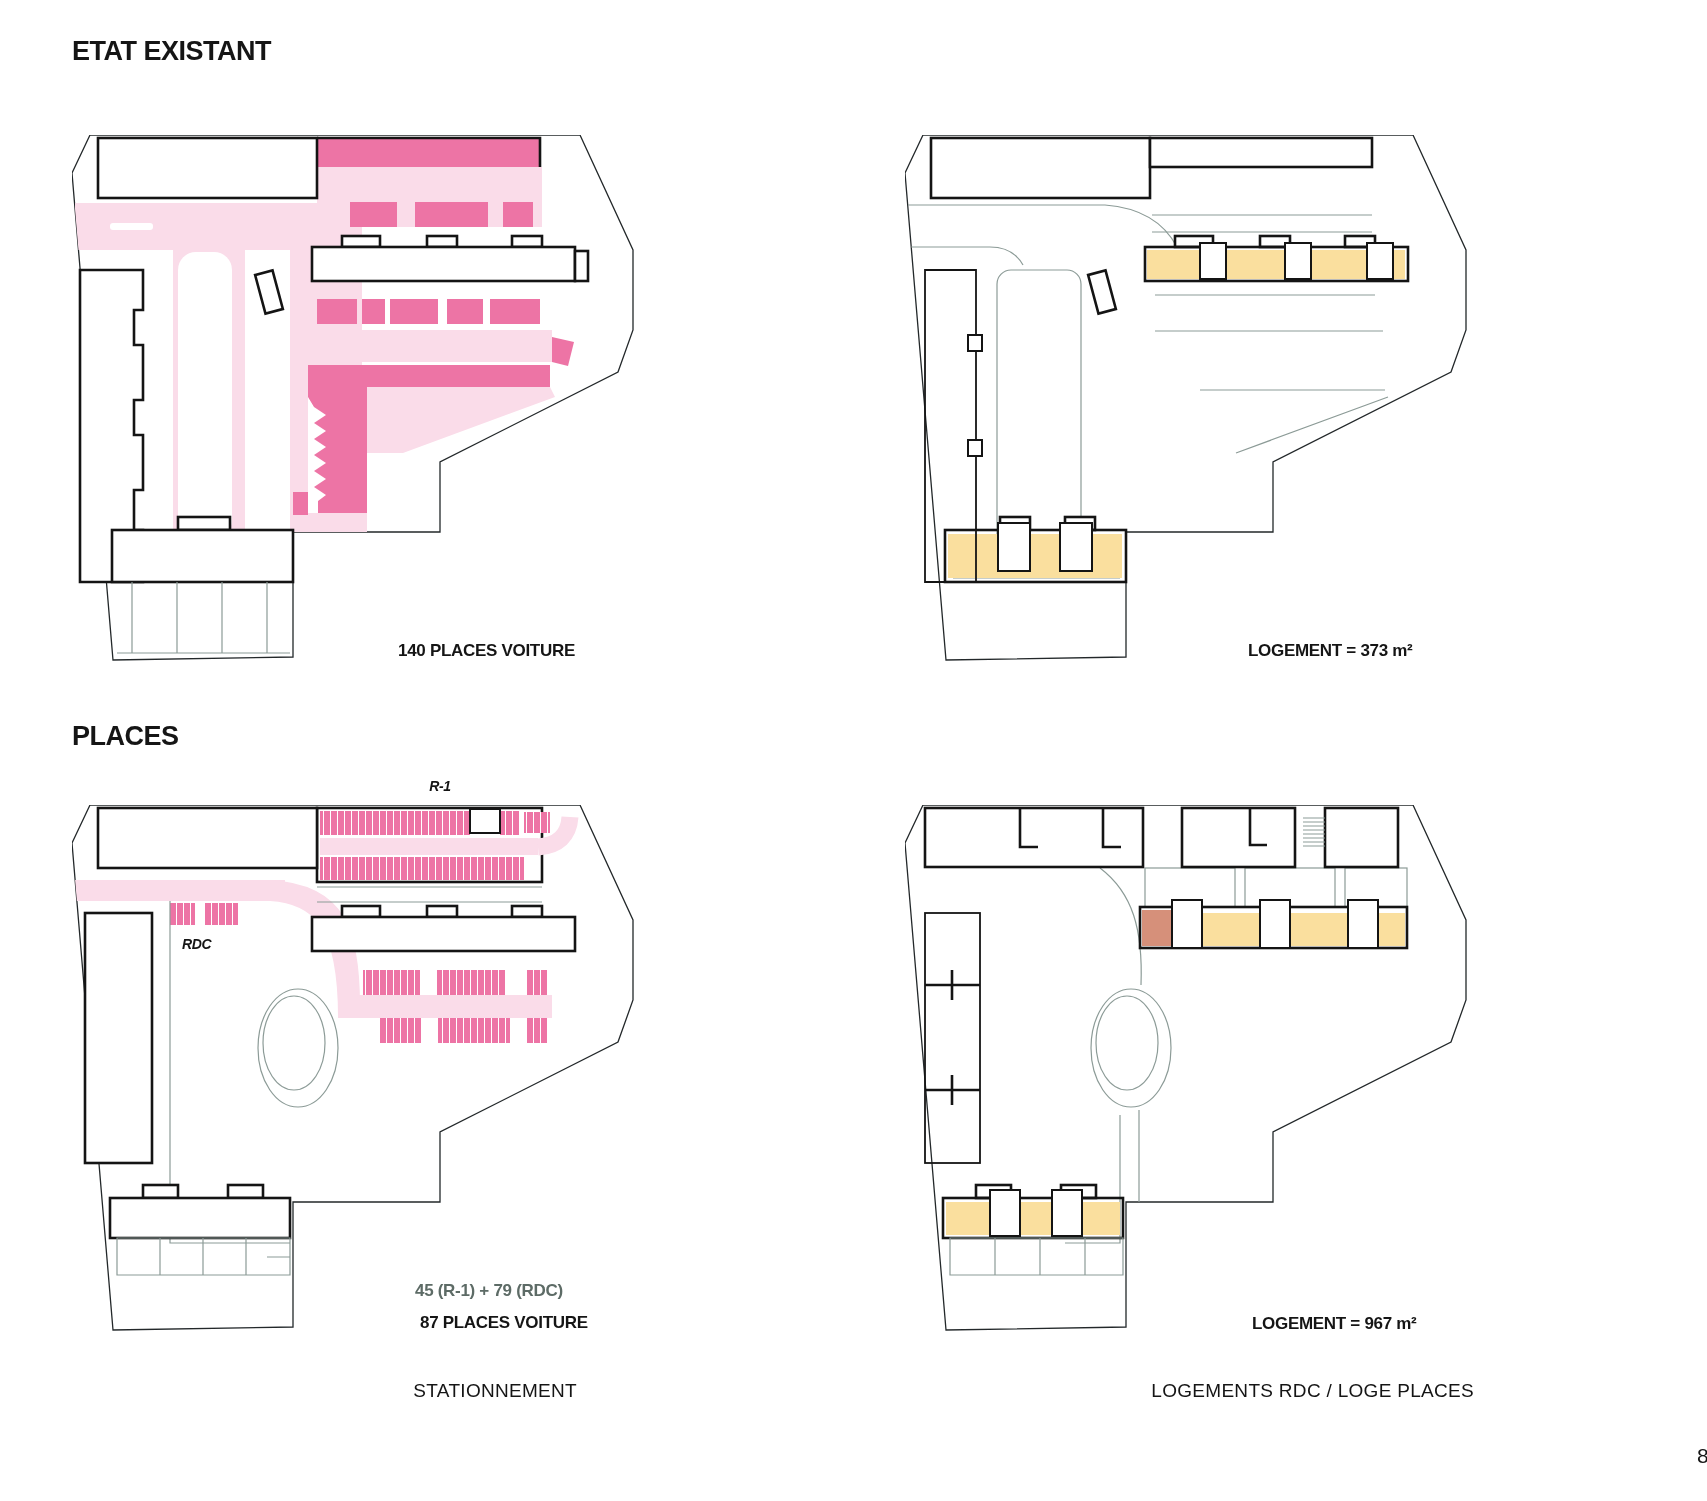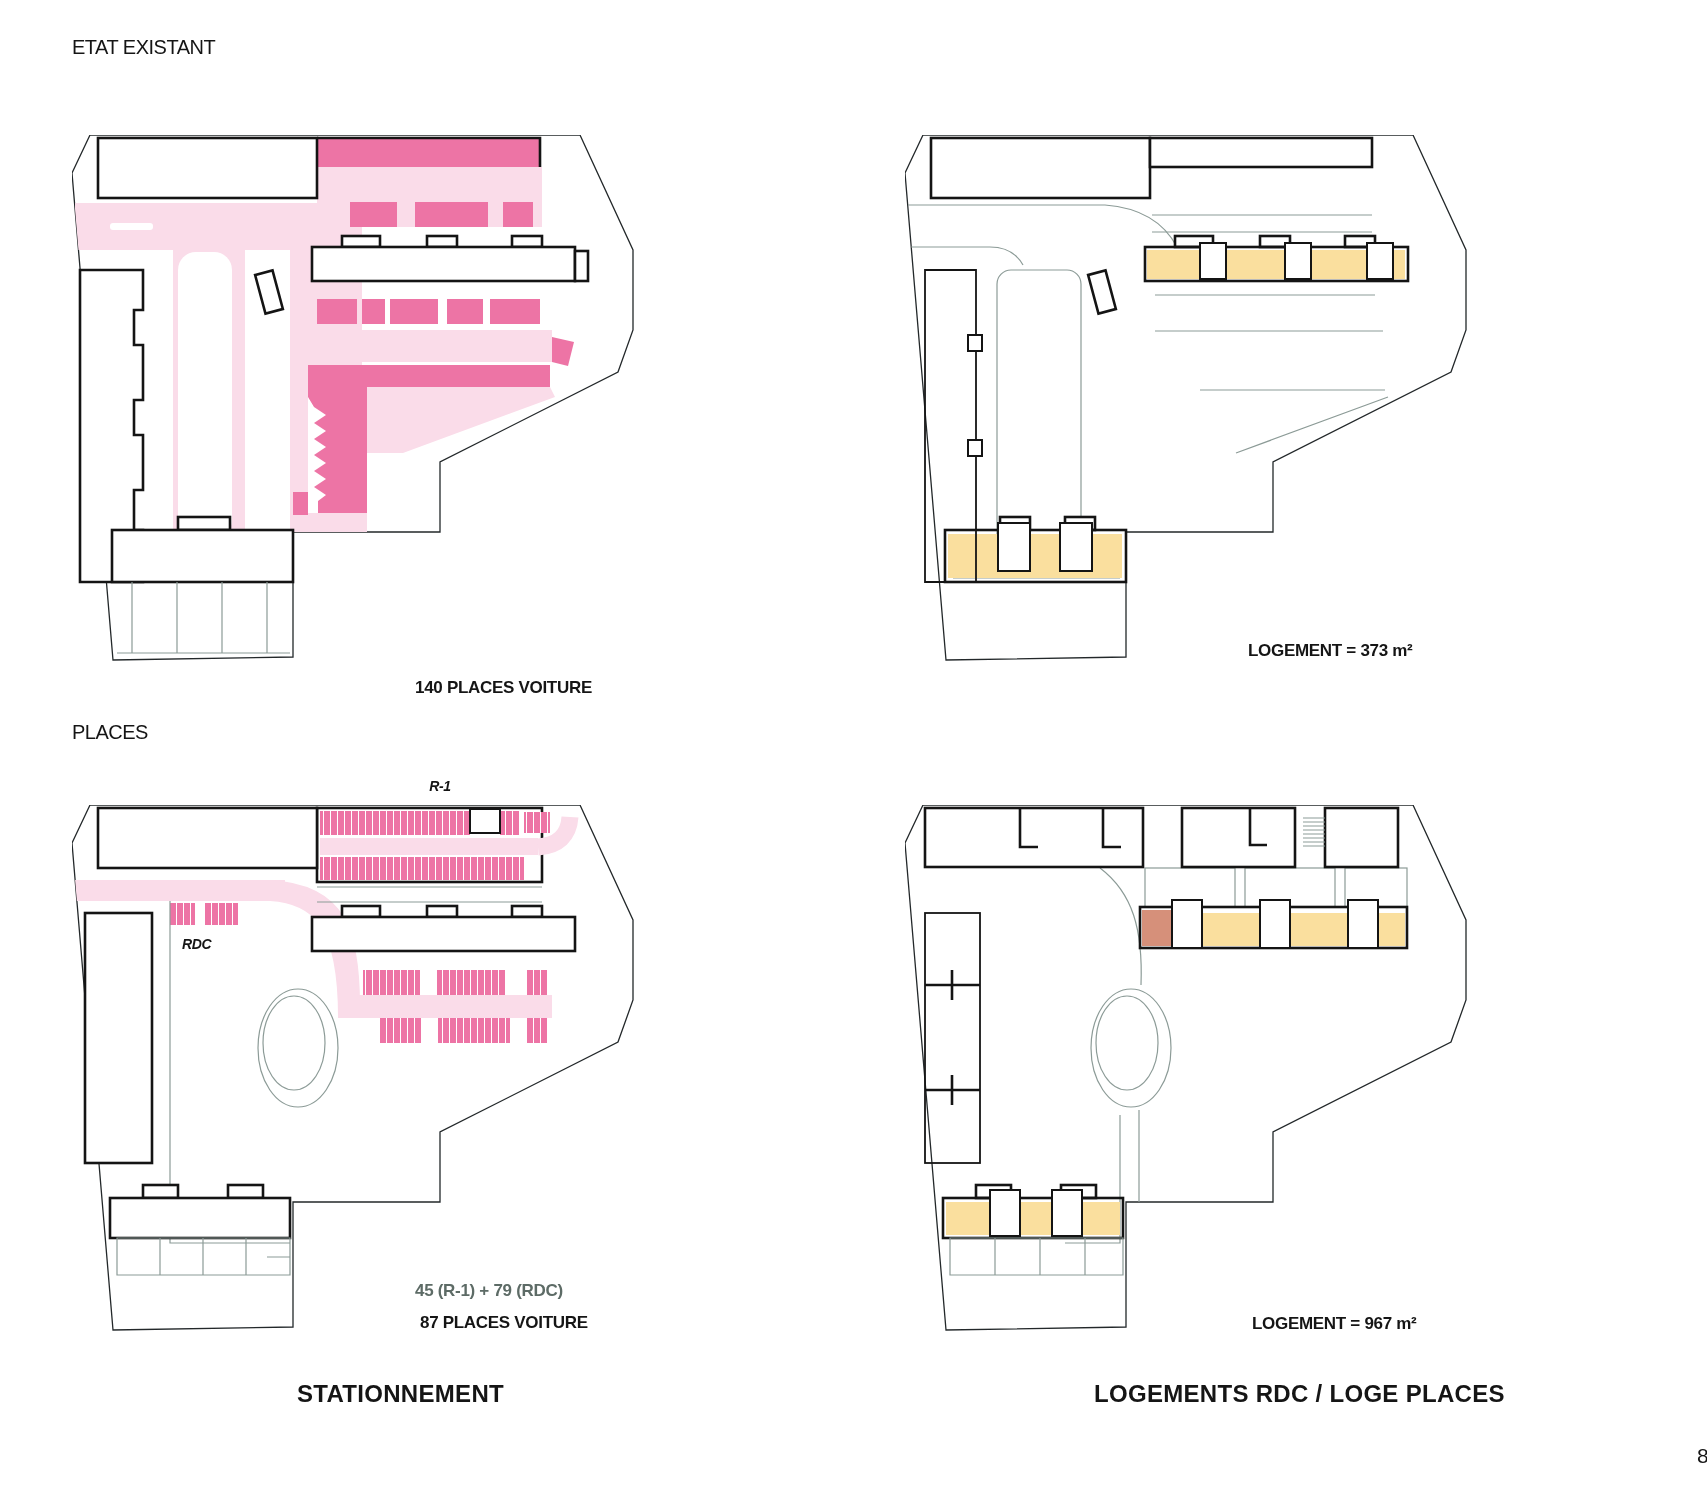--- a/index.html
+++ b/index.html
@@ -1,23 +1,23 @@
 <!DOCTYPE html>
 <html><head>
 <meta charset="utf-8">
 <style>
   html,body{margin:0;padding:0;}
   body{width:1707px;height:1501px;position:relative;background:#fff;overflow:hidden;
        font-family:"Liberation Sans",sans-serif;color:#151515;}
   .abs{position:absolute;}
-  .title{font-weight:normal;font-size:20px;letter-spacing:-.5px;}
+  .title{font-weight:bold;font-size:27px;letter-spacing:-.5px;}
   .lbl{font-weight:bold;font-size:17px;letter-spacing:-.3px;white-space:nowrap;}
   .lbl.gray{color:#5D6B66;}
   .lvl{font-weight:bold;font-size:14px;letter-spacing:-.3px;font-style:italic;}
-  .caption{font-size:24px;font-weight:700;letter-spacing:.3px;text-align:left;white-space:nowrap;}
+  .caption{font-size:19px;font-weight:400;letter-spacing:.3px;text-align:right;white-space:nowrap;}
   .pagenum{font-size:21px;}
   svg{display:block;}
   .site{fill:#fff;stroke:#23282a;stroke-width:1.3;}
   .bld{fill:#fff;stroke:#141414;stroke-width:2.6;}
   .bldline{fill:none;stroke:#141414;stroke-width:2.6;}
   .thin{fill:none;stroke:#8C9B97;stroke-width:1.2;}
   .thinrect{fill:none;stroke:#8C9B97;stroke-width:1.2;}
   .pinkD{fill:#ED74A5;}
   .pinkL{fill:#FADCE9;}
   .yel{fill:#FADF9E;}
@@ -249,21 +249,21 @@
       <rect class="bld" x="156" y="380" width="35" height="13"></rect>
       <rect class="bldline" x="38" y="393" width="180" height="40"></rect>
       <rect class="yel" x="41" y="397" width="174" height="33"></rect>
       <rect class="stair" x="85" y="385" width="30" height="46"></rect>
       <rect class="stair" x="147" y="385" width="30" height="46"></rect>
       <path class="thin" d="M45,433 H218 V470 H45 Z M90,433 V470 M135,433 V470 M180,433 V470"></path>
     </g>
   </g>
 </svg>
 
-<div class="abs lbl" style="left:415px;top:641px;margin-top:37px;">140 PLACES VOITURE</div>
+<div class="abs lbl" style="left:398px;top:641px;">140 PLACES VOITURE</div>
 <div class="abs lbl" style="left:1248px;top:641px;">LOGEMENT = 373 m²</div>
 
 <div class="abs lvl" style="left:410px;top:778px;width:60px;text-align:center;">R-1</div>
 <div class="abs lvl" style="left:182px;top:936px;">RDC</div>
 
 <div class="abs lbl gray" style="left:415px;top:1281px;">45 (R-1) + 79 (RDC)</div>
 <div class="abs lbl" style="left:420px;top:1313px;">87 PLACES VOITURE</div>
 <div class="abs lbl" style="left:1252px;top:1314px;">LOGEMENT = 967 m²</div>
 
 <div class="abs caption" style="left:297px;top:1380px;width:280px;">STATIONNEMENT</div>

